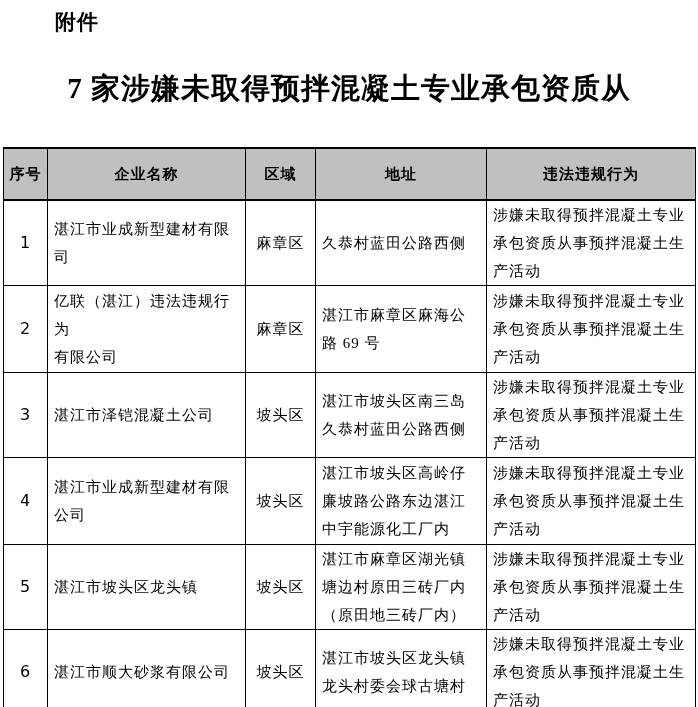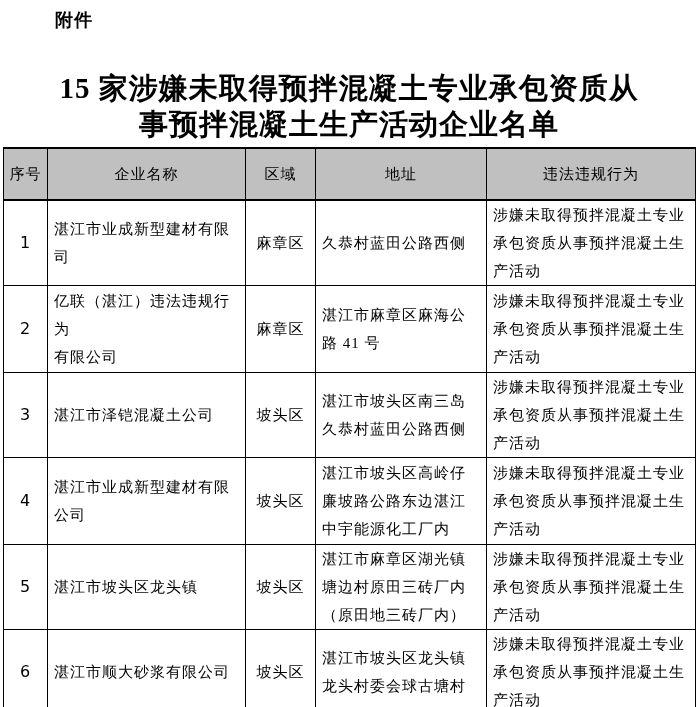--- a/index.html
+++ b/index.html
@@ -17,21 +17,21 @@
     width: 698px;
     height: 707px;
     background: #ffffff;
   }
   .attachment {
     position: absolute;
     left: 55px;
     top: 8px;
     font-family: Liberation Mono, monospace;
     font-weight: bold;
-    font-size: 18px;
+    font-size: 21px;
     letter-spacing: 1px;
   }
   .title {
     position: absolute;
     top: 70px;
     left: 0;
     width: 698px;
     margin: 0;
     text-align: center;
     font-weight: bold;
@@ -56,21 +56,21 @@
   table.list col.c-viol  { width: 209px; }
   table.list th, table.list td {
     border: 1px solid #000000;
     vertical-align: middle;
     letter-spacing: 1px;
     line-height: 28px;
     overflow: hidden;
   }
   table.list th {
     background: #c0c0c0;
-    font-weight: normal;
+    font-weight: bold;
     height: 50px;
     text-align: center;
     border-top: 2px solid #000;
     border-bottom: 2px solid #000;
     padding: 0 2px;
   }
   td.no, td.region {
     text-align: center;
     padding: 0 2px;
   }
@@ -91,21 +91,21 @@
   tr.r-5 td { height: 84px; }
   tr.r-6 td { height: 79px; }
 </style>
 </head>
 <body>
 
 <div class="page">
 
   <div class="attachment">附件</div>
 
-  <h1 class="title"><span>15 家涉嫌未取得预拌混凝土专业承包资质从</span><br><span>事预拌混凝土生产活动企业名单</span></h1>
+  <h1 class="title"><span>7 家涉嫌未取得预拌混凝土专业承包资质从</span><br></h1>
 
   <table class="list">
     <colgroup>
       <col class="c-no">
         <col class="c-name">
         <col class="c-region">
         <col class="c-addr">
         <col class="c-viol">
     </colgroup>
     <thead>
@@ -127,21 +127,21 @@
         <td class="viol">涉嫌未取得预拌混凝土专业
 承包资质从事预拌混凝土生
 产活动</td>
       </tr>
       <tr class="r-2">
         <td class="no">2</td>
         <td class="name">亿联（湛江）违法违规行为
 有限公司</td>
         <td class="region">麻章区</td>
         <td class="addr">湛江市麻章区麻海公
-路 41 号</td>
+路 69 号</td>
         <td class="viol">涉嫌未取得预拌混凝土专业
 承包资质从事预拌混凝土生
 产活动</td>
       </tr>
       <tr class="r-3">
         <td class="no">3</td>
         <td class="name">湛江市泽铠混凝土公司</td>
         <td class="region">坡头区</td>
         <td class="addr">湛江市坡头区南三岛
 久恭村蓝田公路西侧</td>

